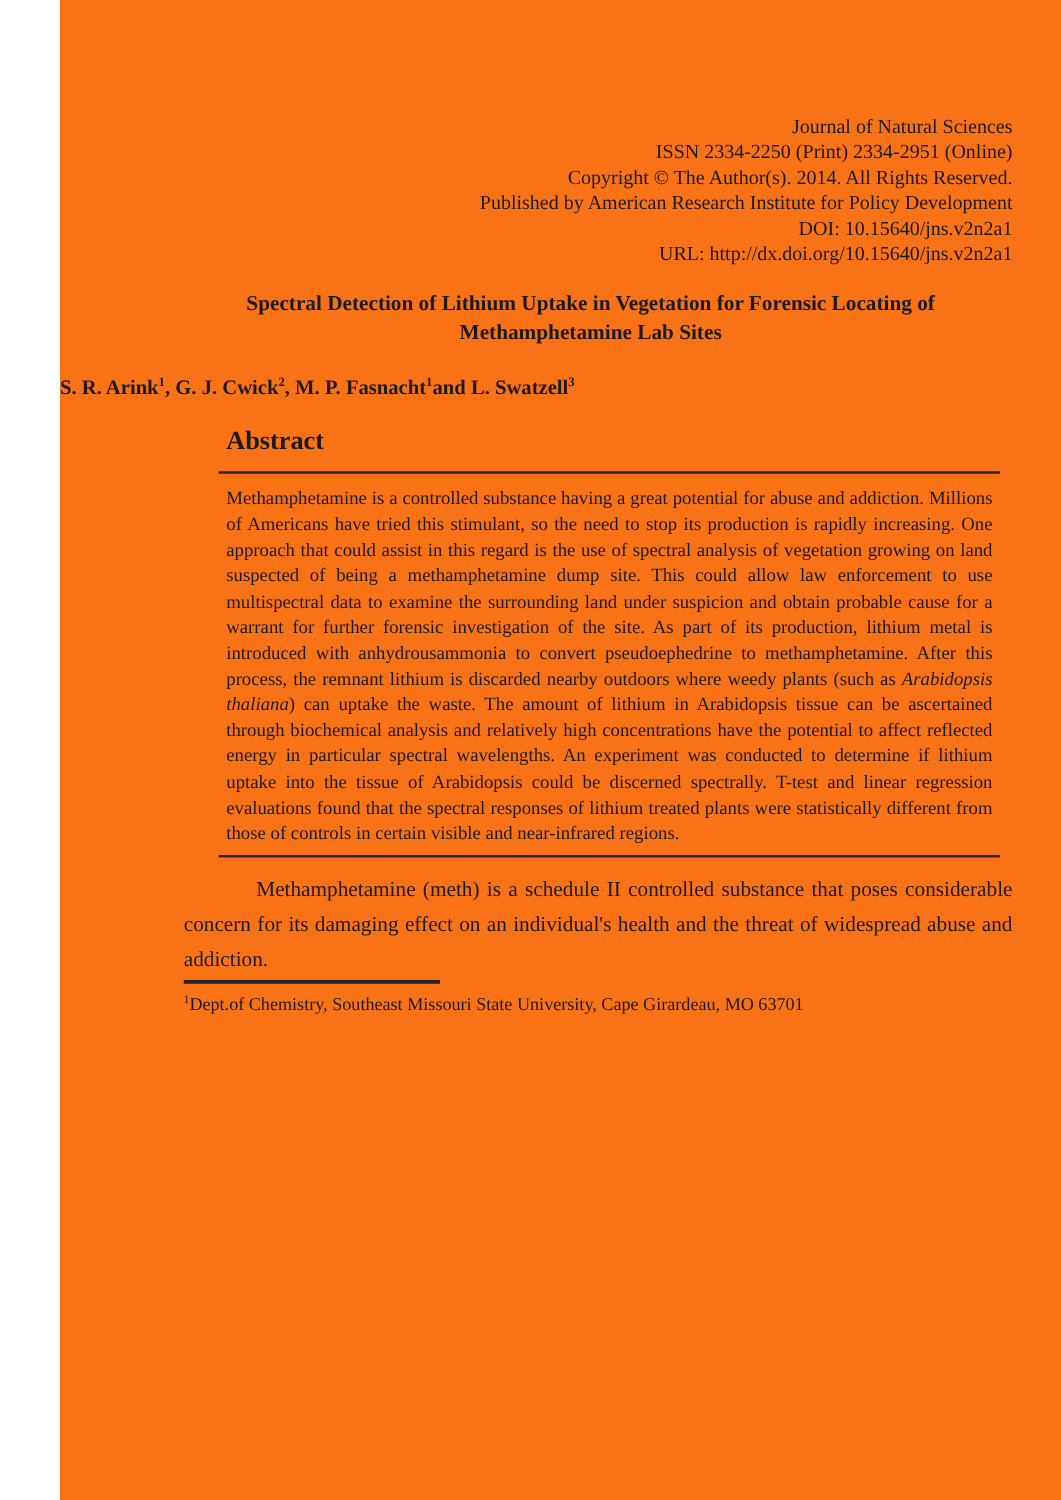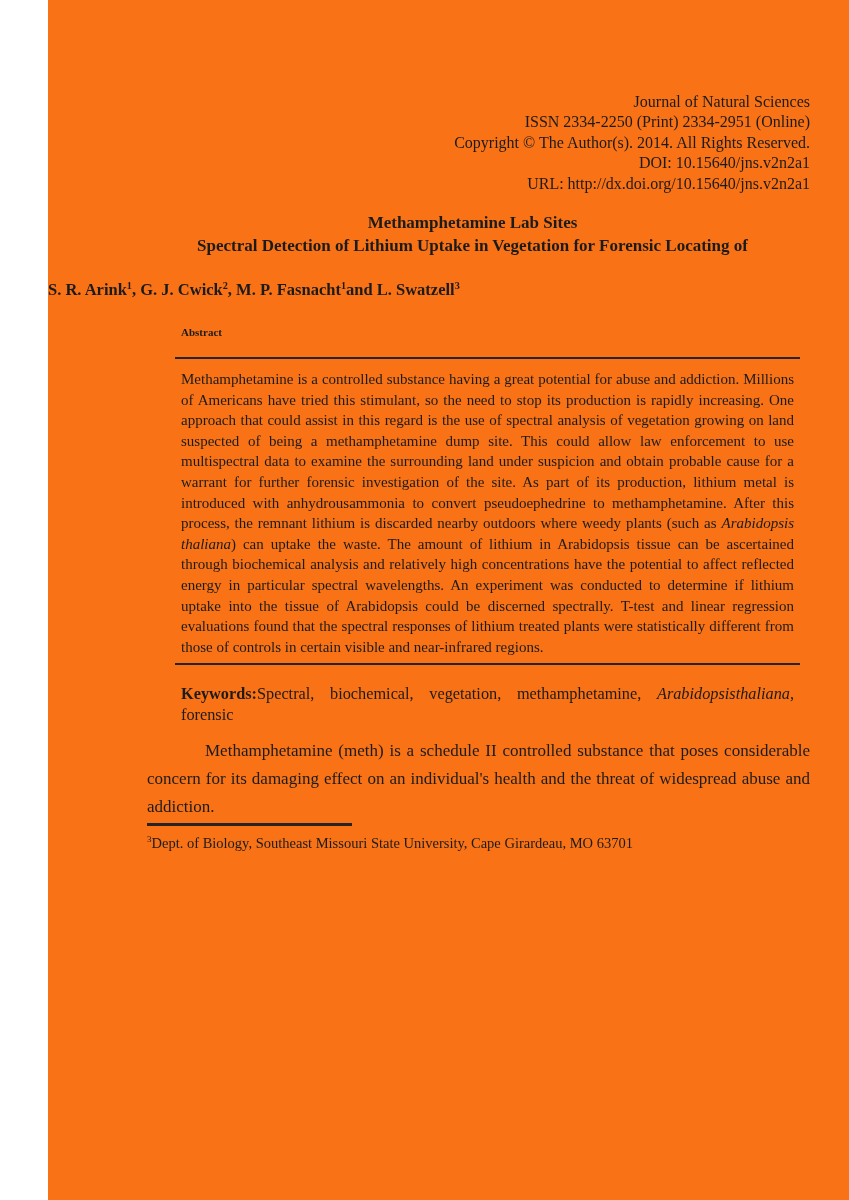--- a/index.html
+++ b/index.html
@@ -41,21 +41,21 @@
   sup {
     font-size: 0.62em;
     line-height: 0;
     vertical-align: super;
   }
   .abstract-wrap {
     margin: 21px 97px 0 127px;
   }
   .abstract-label {
     font-weight: bold;
-    font-size: 11px;
+    font-size: 21px;
     line-height: 21px;
     padding-left: 6px;
   }
   .rule {
     border: none;
     border-top: 2px solid #242424;
     margin: 14px 0 0 0;
     height: 0;
   }
   .rule-bottom {
@@ -117,42 +117,42 @@
 </style>
 </head>
 <body>
 
 <div class="page">
 
   <div class="header-block">
     <div>Journal of Natural Sciences</div>
     <div>ISSN 2334-2250 (Print) 2334-2951 (Online)</div>
     <div>Copyright © The Author(s). 2014. All Rights Reserved.</div>
+    <div>Published by American Research Institute for Policy Development</div>
     <div>DOI: 10.15640/jns.v2n2a1</div>
     <div>URL: http://dx.doi.org/10.15640/jns.v2n2a1</div>
   </div>
 
   <div class="title-block">
+    <div>Spectral Detection of Lithium Uptake in Vegetation for Forensic Locating of</div>
     <div>Methamphetamine Lab Sites</div>
-    <div>Spectral Detection of Lithium Uptake in Vegetation for Forensic Locating of</div>
   </div>
 
   <div class="authors"><span>S. R. Arink</span><sup>1</sup><span>, G. J. Cwick</span><sup>2</sup><span>, M. P. Fasnacht</span><sup>1</sup><span>and L. Swatzell</span><sup>3</sup></div>
 
   <div class="abstract-wrap">
     <div class="abstract-label">Abstract</div>
     <hr class="rule">
     <div class="abstract-text"><span>Methamphetamine is a controlled substance having a great potential for abuse and addiction. Millions of Americans have tried this stimulant, so the need to stop its production is rapidly increasing. One approach that could assist in this regard is the use of spectral analysis of vegetation growing on land suspected of being a methamphetamine dump site. This could allow law enforcement to use multispectral data to examine the surrounding land under suspicion and obtain probable cause for a warrant for further forensic investigation of the site. As part of its production, lithium metal is introduced with anhydrousammonia to convert pseudoephedrine to methamphetamine. After this process, the remnant lithium is discarded nearby outdoors where weedy plants (such as </span><span class="species-italic">Arabidopsis thaliana</span><span>) can uptake the waste. The amount of lithium in Arabidopsis tissue can be ascertained through biochemical analysis and relatively high concentrations have the potential to affect reflected energy in particular spectral wavelengths. An experiment was conducted to determine if lithium uptake into the tissue of Arabidopsis could be discerned spectrally. T-test and linear regression evaluations found that the spectral responses of lithium treated plants were statistically different from those of controls in certain visible and near-infrared regions.</span></div>
     <hr class="rule rule-bottom">
   </div>
 
-  <div class="keywords"><span class="keywords-label">Keywords:</span><span>Spectral, biochemical, vegetation, methamphetamine, </span><span class="species-italic">Arabidopsisthaliana</span><span>, forensic</span></div>
 
 
   <div class="intro-paragraph">Methamphetamine (meth) is a schedule II controlled substance that poses considerable concern for its damaging effect on an individual's health and the threat of widespread abuse and addiction.</div>
 
   <hr class="footnote-sep">
 
   <div class="footnotes">
-    <div><sup>3</sup><span>Dept. of Biology, Southeast Missouri State University, Cape Girardeau, MO 63701</span></div>
+    <div><sup>1</sup><span>Dept.of Chemistry, Southeast Missouri State University, Cape Girardeau, MO 63701</span></div>
   </div>
 
 </div>
 
 </body></html>

